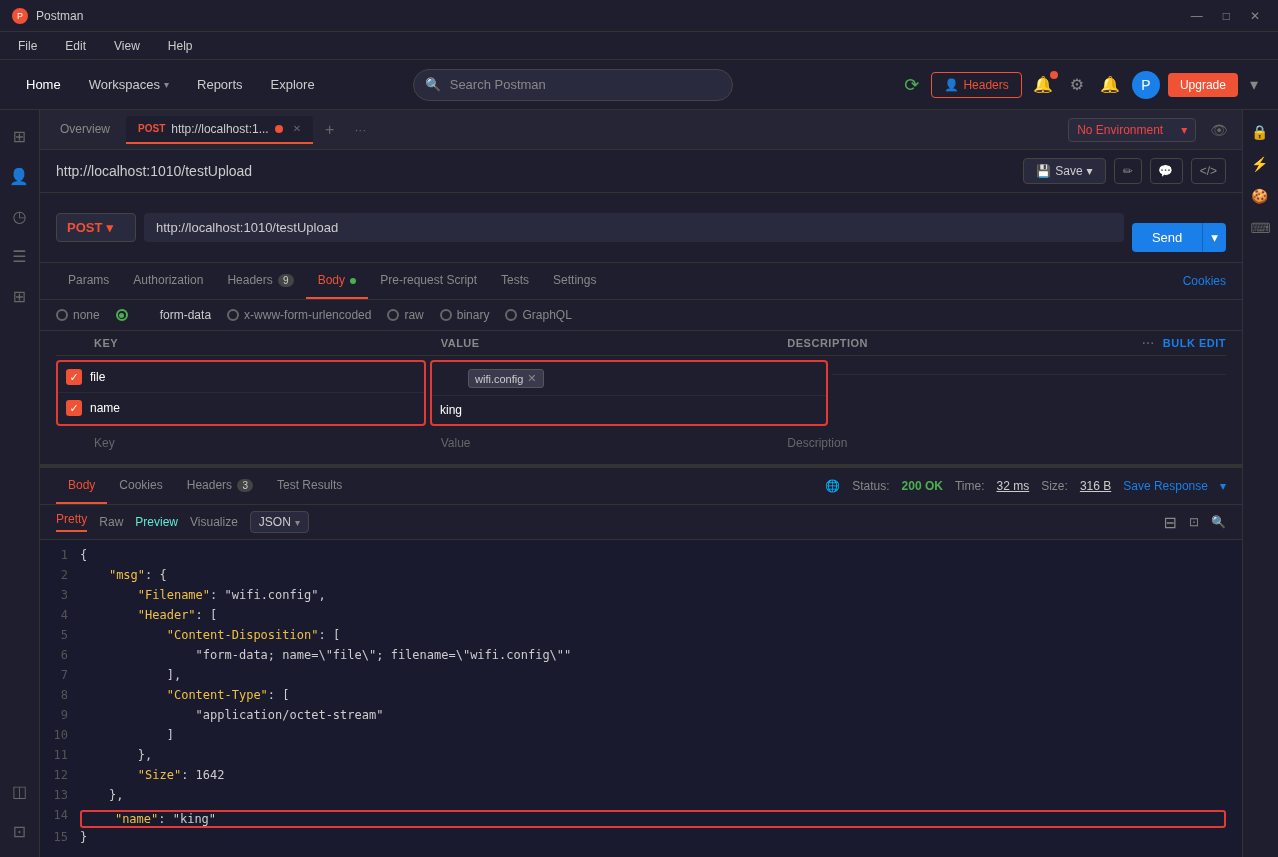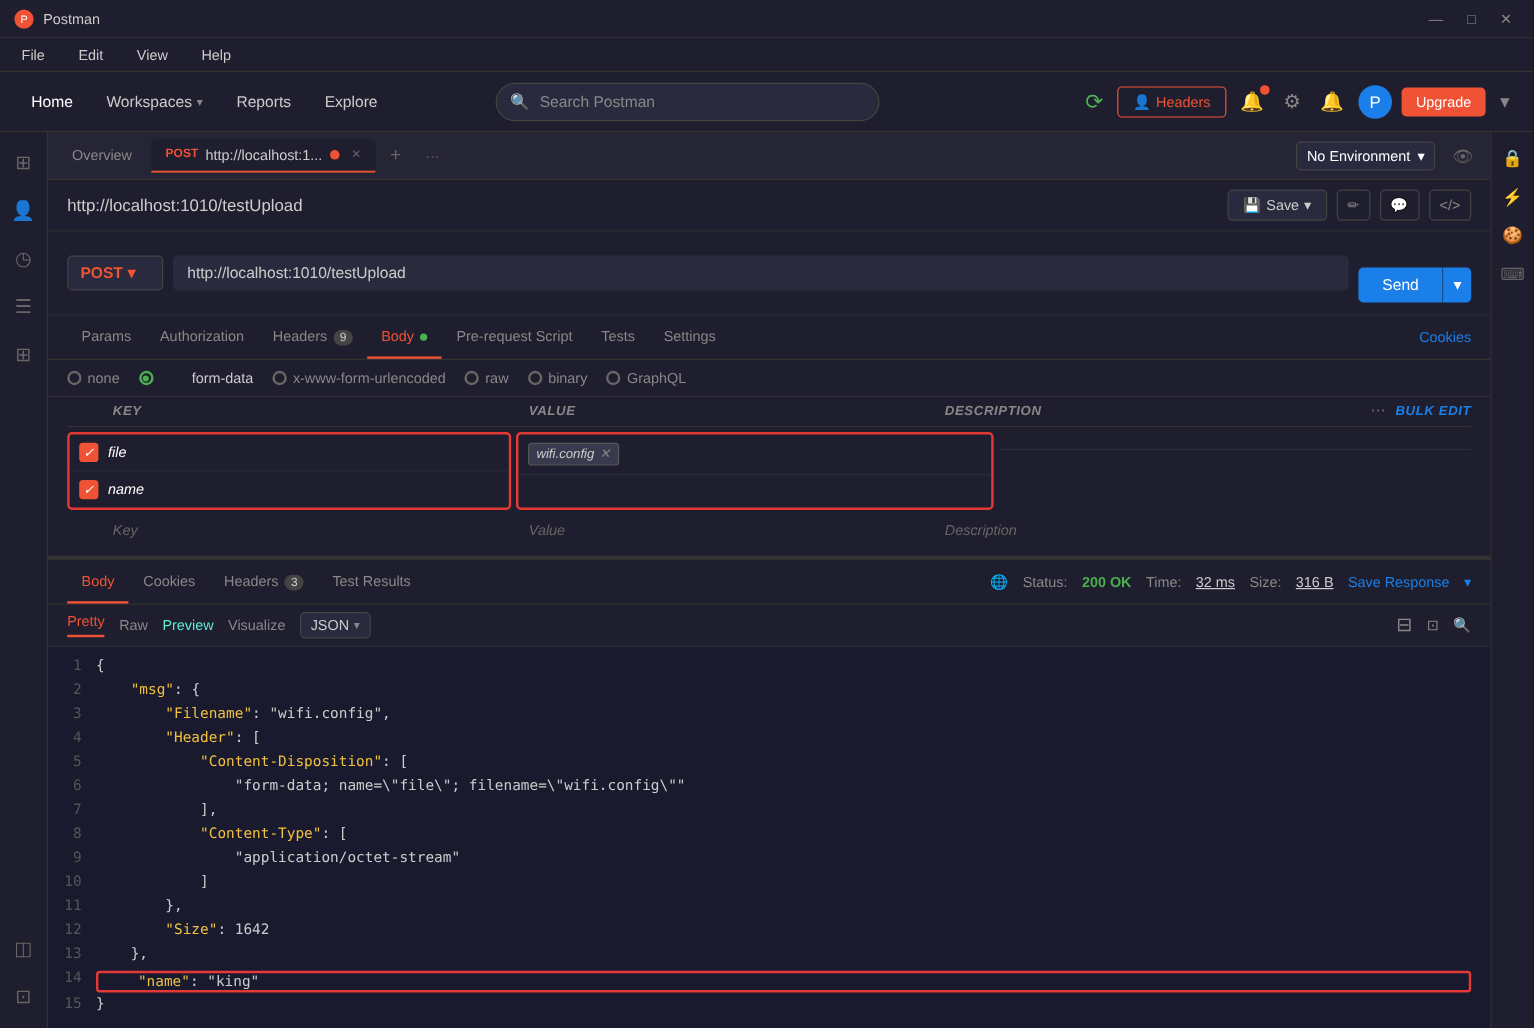--- a/index.html
+++ b/index.html
@@ -84,21 +84,21 @@
     .radio-option.active { color: #ccc; gap: 32px; }
     .radio-circle { width: 12px; height: 12px; border-radius: 50%; border: 2px solid #666; display: flex; align-items: center; justify-content: center; }
     .radio-circle.selected { border-color: #ef5234; }
     .radio-circle.selected::after { content: ''; width: 5px; height: 5px; background: #ef5234; border-radius: 50%; }
     .radio-circle.green.selected { border-color: #4caf50; }
     .radio-circle.green.selected::after { background: #4caf50; }
     .form-row { display: flex; align-items: center; padding: 7px 8px; border-bottom: 1px solid #2a2a3e; }
     .form-row:last-child { border-bottom: none; }
     .checkbox { width: 16px; height: 16px; background: #ef5234; border-radius: 3px; display: flex; align-items: center; justify-content: center; color: white; font-size: 11px; cursor: pointer; }
     .form-key { flex: 1; padding-left: 8px; color: #fff; font-size: 12px; }
-    .value-tag { display: inline-flex; align-items: center; gap: 4px; background: #3a3a4e; border: 1px solid #555; border-radius: 3px; padding: 2px 6px; color: #ccc; font-size: 11px; }
+    .value-tag { display: inline-flex; align-items: center; gap: 4px; background: #3a3a4e; border: 1px solid #555; border-radius: 3px; padding: 2px 6px; color: #ccc; font-size: 11px; margin-left: 28px; }
     .value-tag-close { color: #888; cursor: pointer; font-size: 11px; }
     .value-text { color: #fff; font-size: 12px; }
     .form-desc { flex: 1; padding-left: 8px; color: #666; font-size: 12px; }
     
     
     .response-area { flex: 1; background: #1a1a2e; border-top: 4px solid #333; display: flex; flex-direction: column; overflow: hidden; }
     .response-tabs { display: flex; align-items: center; padding: 0 16px; border-bottom: 1px solid #333; background: #1e1e2e; }
     .resp-tab { color: #888; font-size: 12px; padding: 10px 12px; cursor: pointer; border-bottom: 2px solid transparent; }
     .resp-tab.active { color: #ef5234; border-bottom: 2px solid #ef5234; }
     .resp-tab-badge { background: #444; color: #ccc; border-radius: 10px; padding: 1px 5px; font-size: 10px; margin-left: 2px; }
@@ -118,21 +118,21 @@
     
     
     .code-view::-webkit-scrollbar { width: 8px; background: #1a1a2e; }
     .code-view::-webkit-scrollbar-thumb { background: #444; border-radius: 4px; }
     
     
     .right-sidebar { width: 36px; background: #1e1e2e; border-left: 1px solid #333; display: flex; flex-direction: column; align-items: center; padding: 8px 0; gap: 4px; }
     .r-icon { color: #666; font-size: 14px; cursor: pointer; padding: 6px; }
     
     
-    .env-selector { background: #2a2a3e; border: 1px solid #444; color: #ffffff; padding: 4px 8px; border-radius: 4px; font-size: 12px; display: flex; align-items: center; gap: 6px; cursor: pointer; }
+    .env-selector { background: #2a2a3e; border: 1px solid #444; color: #ef4444; padding: 4px 8px; border-radius: 4px; font-size: 12px; display: flex; align-items: center; gap: 18px; cursor: pointer; }
   </style>
 </head>
 <body>
 
 <div class="title-bar">
   <div class="title-bar-left">
     <div class="title-bar-logo">P</div>
     <span class="title-bar-title">Postman</span>
   </div>
   <div class="title-bar-controls">
@@ -284,21 +284,21 @@
       <label class="radio-option">
         <div class="radio-circle"></div>
         <span>binary</span>
       </label>
       <label class="radio-option">
         <div class="radio-circle"></div>
         <span>GraphQL</span>
       </label>
     </div>
 
-    <div style="padding: 0 16px 8px; background: #1e1e2e; font-style: italic;">
+    <div style="padding: 0 16px 8px; background: #1e1e2e;">
       <div style="display:flex; align-items:center; padding:6px 0; color:#888; font-size:11px; font-weight:600; text-transform:uppercase; letter-spacing:0.5px; border-bottom:1px solid #333;">
         <div style="width:30px;"></div>
         <div style="flex:1; padding-left:8px;">KEY</div>
         <div style="flex:1; padding-left:8px;">VALUE</div>
         <div style="flex:1; padding-left:8px;">DESCRIPTION</div>
         <div style="width:100px; display:flex; align-items:center; justify-content:flex-end; gap:8px;">
           <span style="color:#666;">···</span>
           <span style="color:#1a7fe8;cursor:pointer;">Bulk Edit</span>
         </div>
       </div>
@@ -320,20 +320,23 @@
 
         <div style="flex:1; border:2px solid #e53935; border-radius:4px; margin-right:4px;">
 
           <div class="form-row" style="border-bottom:1px solid #2a2a3e;">
             <div class="value-tag">
               <span>wifi.config</span>
               <span class="value-tag-close">✕</span>
             </div>
           </div>
 
+          <div class="form-row">
+            <span class="value-text">king</span>
+          </div>
         </div>
 
         <div style="flex:1;">
           <div class="form-row" style="border-bottom:1px solid #2a2a3e;">
             <span class="form-desc"></span>
           </div>
           <div class="form-row">
             <span class="form-desc"></span>
           </div>
         </div>

